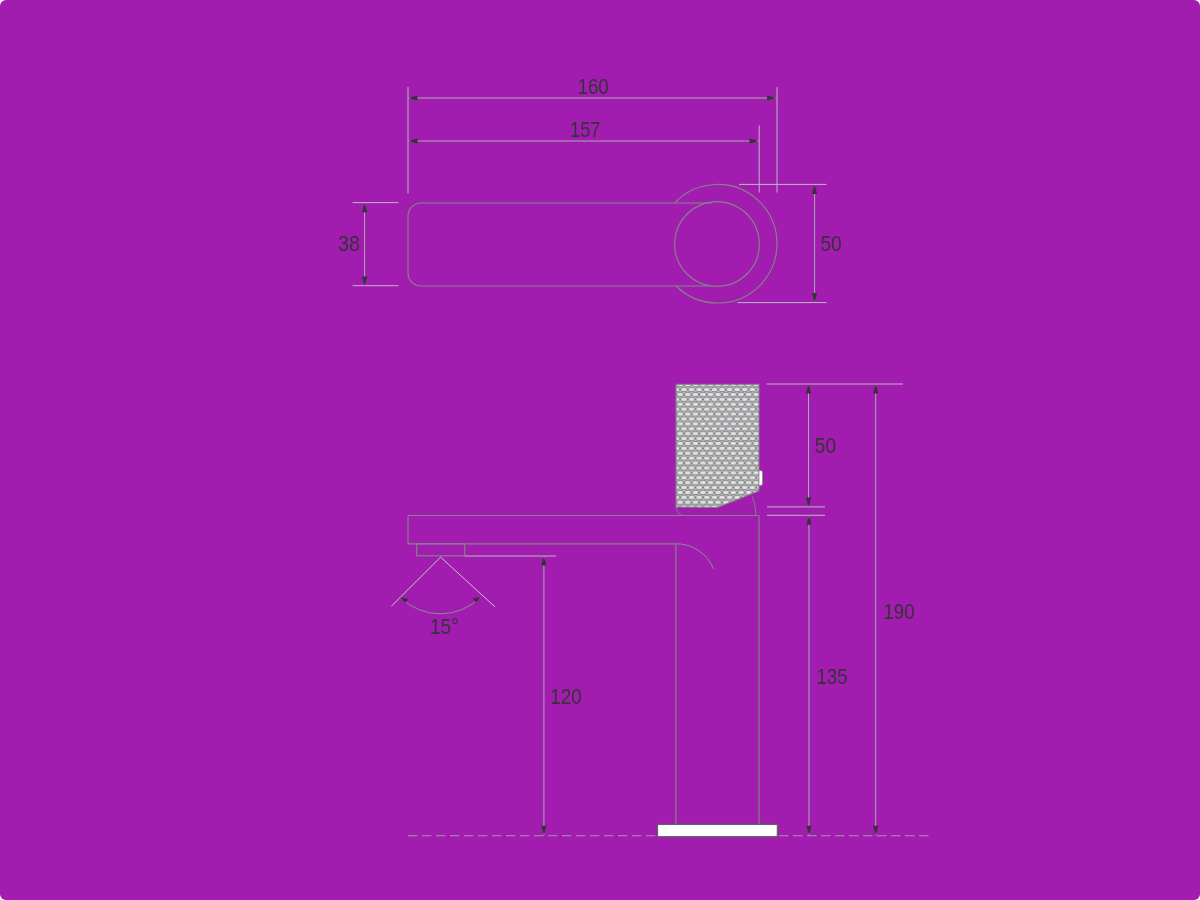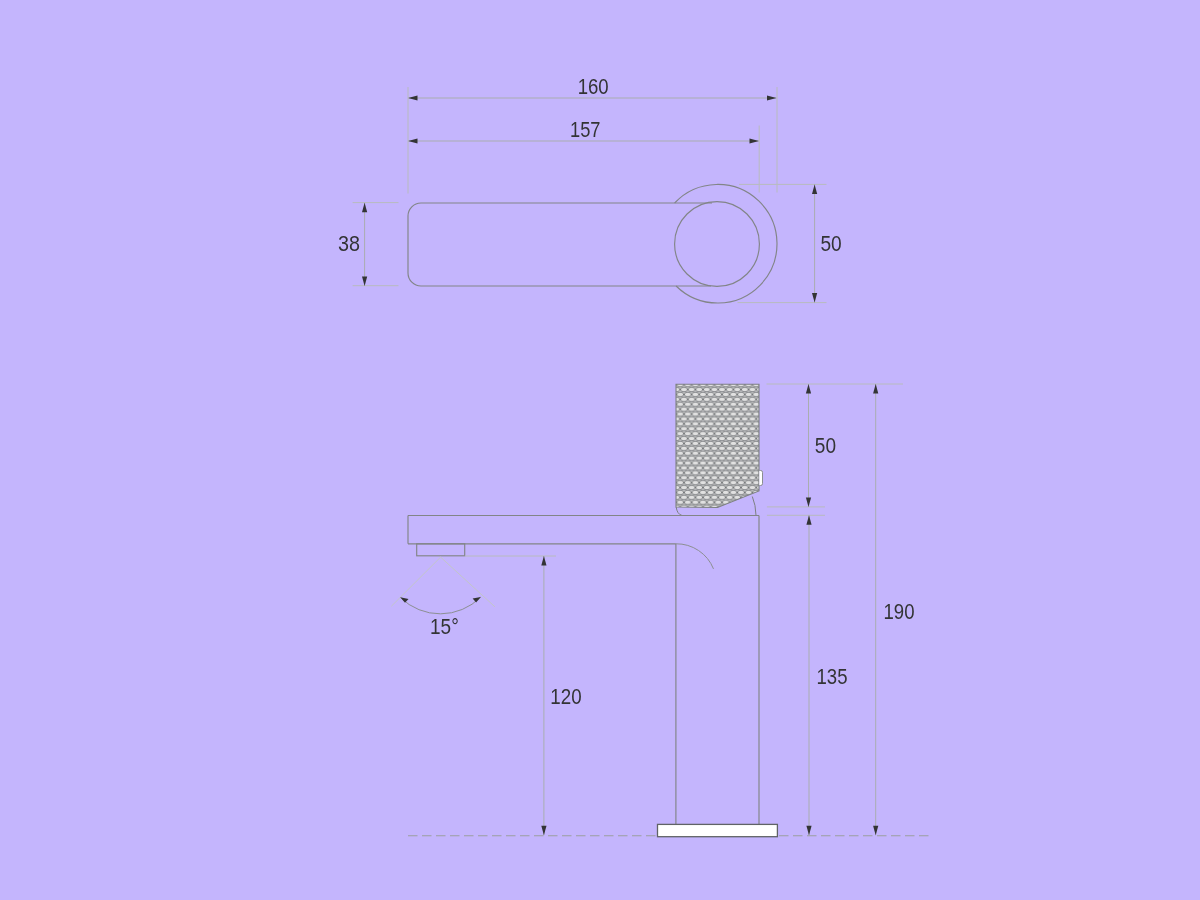--- a/index.html
+++ b/index.html
@@ -1,16 +1,16 @@
 <!DOCTYPE html>
 <html><head>
 <meta charset="utf-8">
 <style>
   html,body{margin:0;padding:0;background:#ffffff;}
-  .page{width:1200px;height:900px;position:relative;background:#c4b5fd;will-change:transform;}
+  .page{width:1200px;height:900px;position:relative;background:#a21caf;will-change:transform;border-radius:6px;}
   text{font-family:"Liberation Sans", sans-serif;fill:#333435;}
 </style>
 </head>
 <body>
 <div class="page">
 <svg width="1200" height="900" viewBox="0 0 1200 900" xmlns="http://www.w3.org/2000/svg">
 <defs>
 
   <pattern id="kn" width="7.6" height="9.8" patternUnits="userSpaceOnUse">
     <rect width="7.6" height="9.8" fill="#b6b7b9"></rect>

